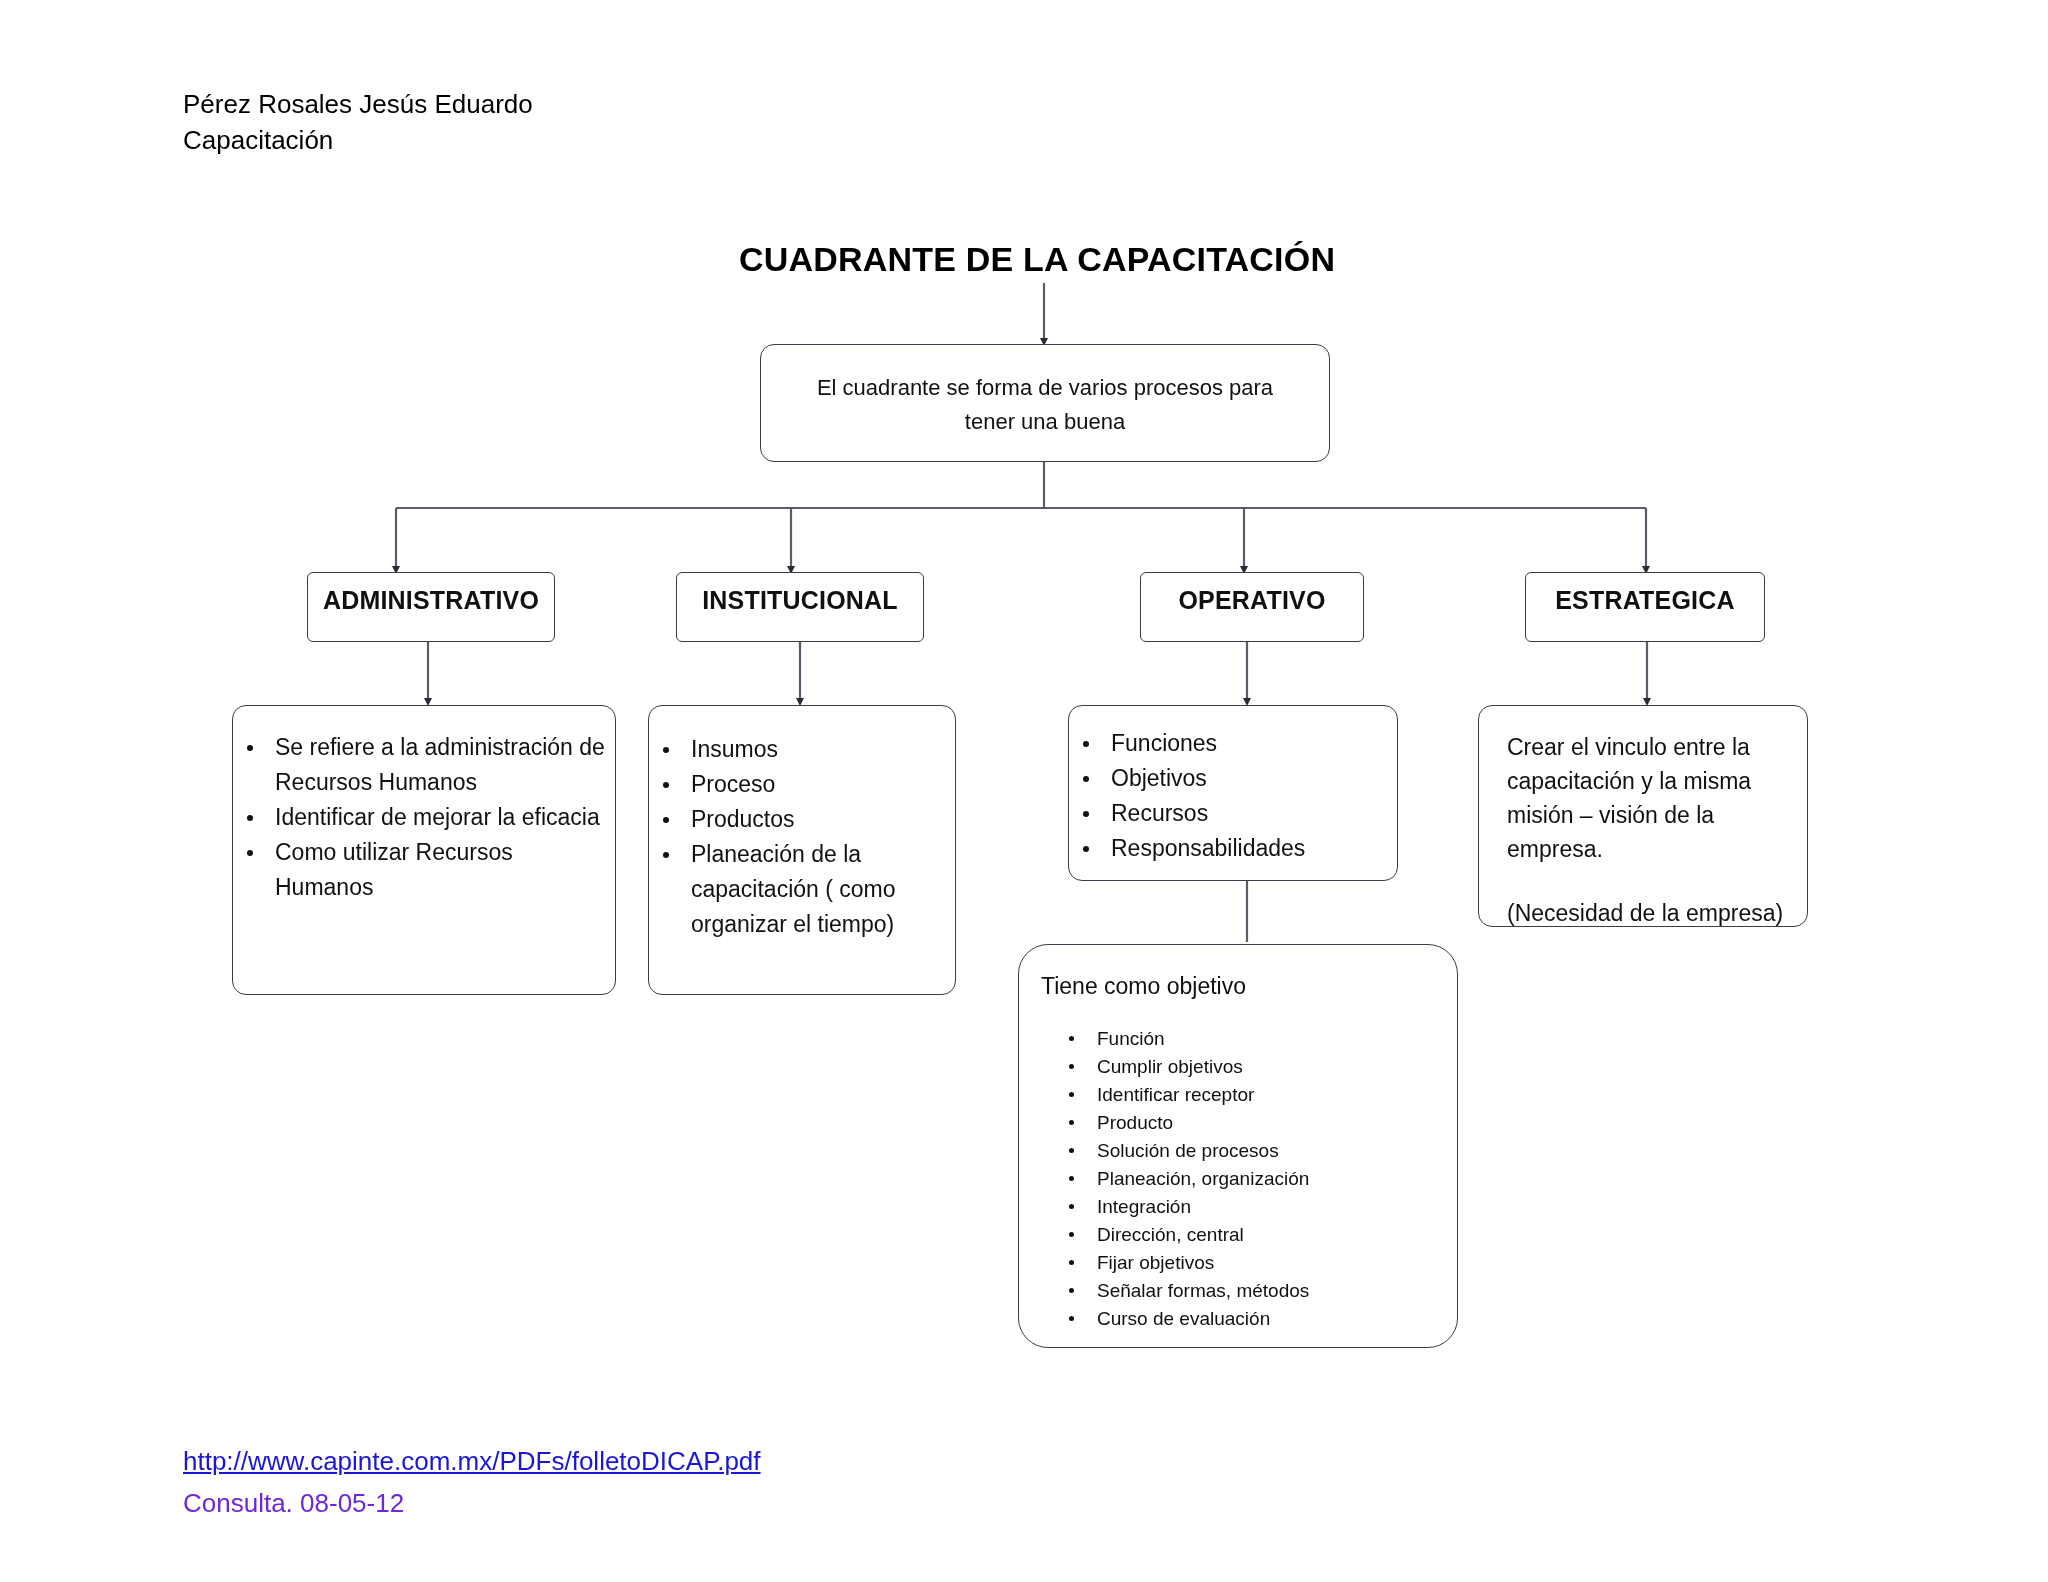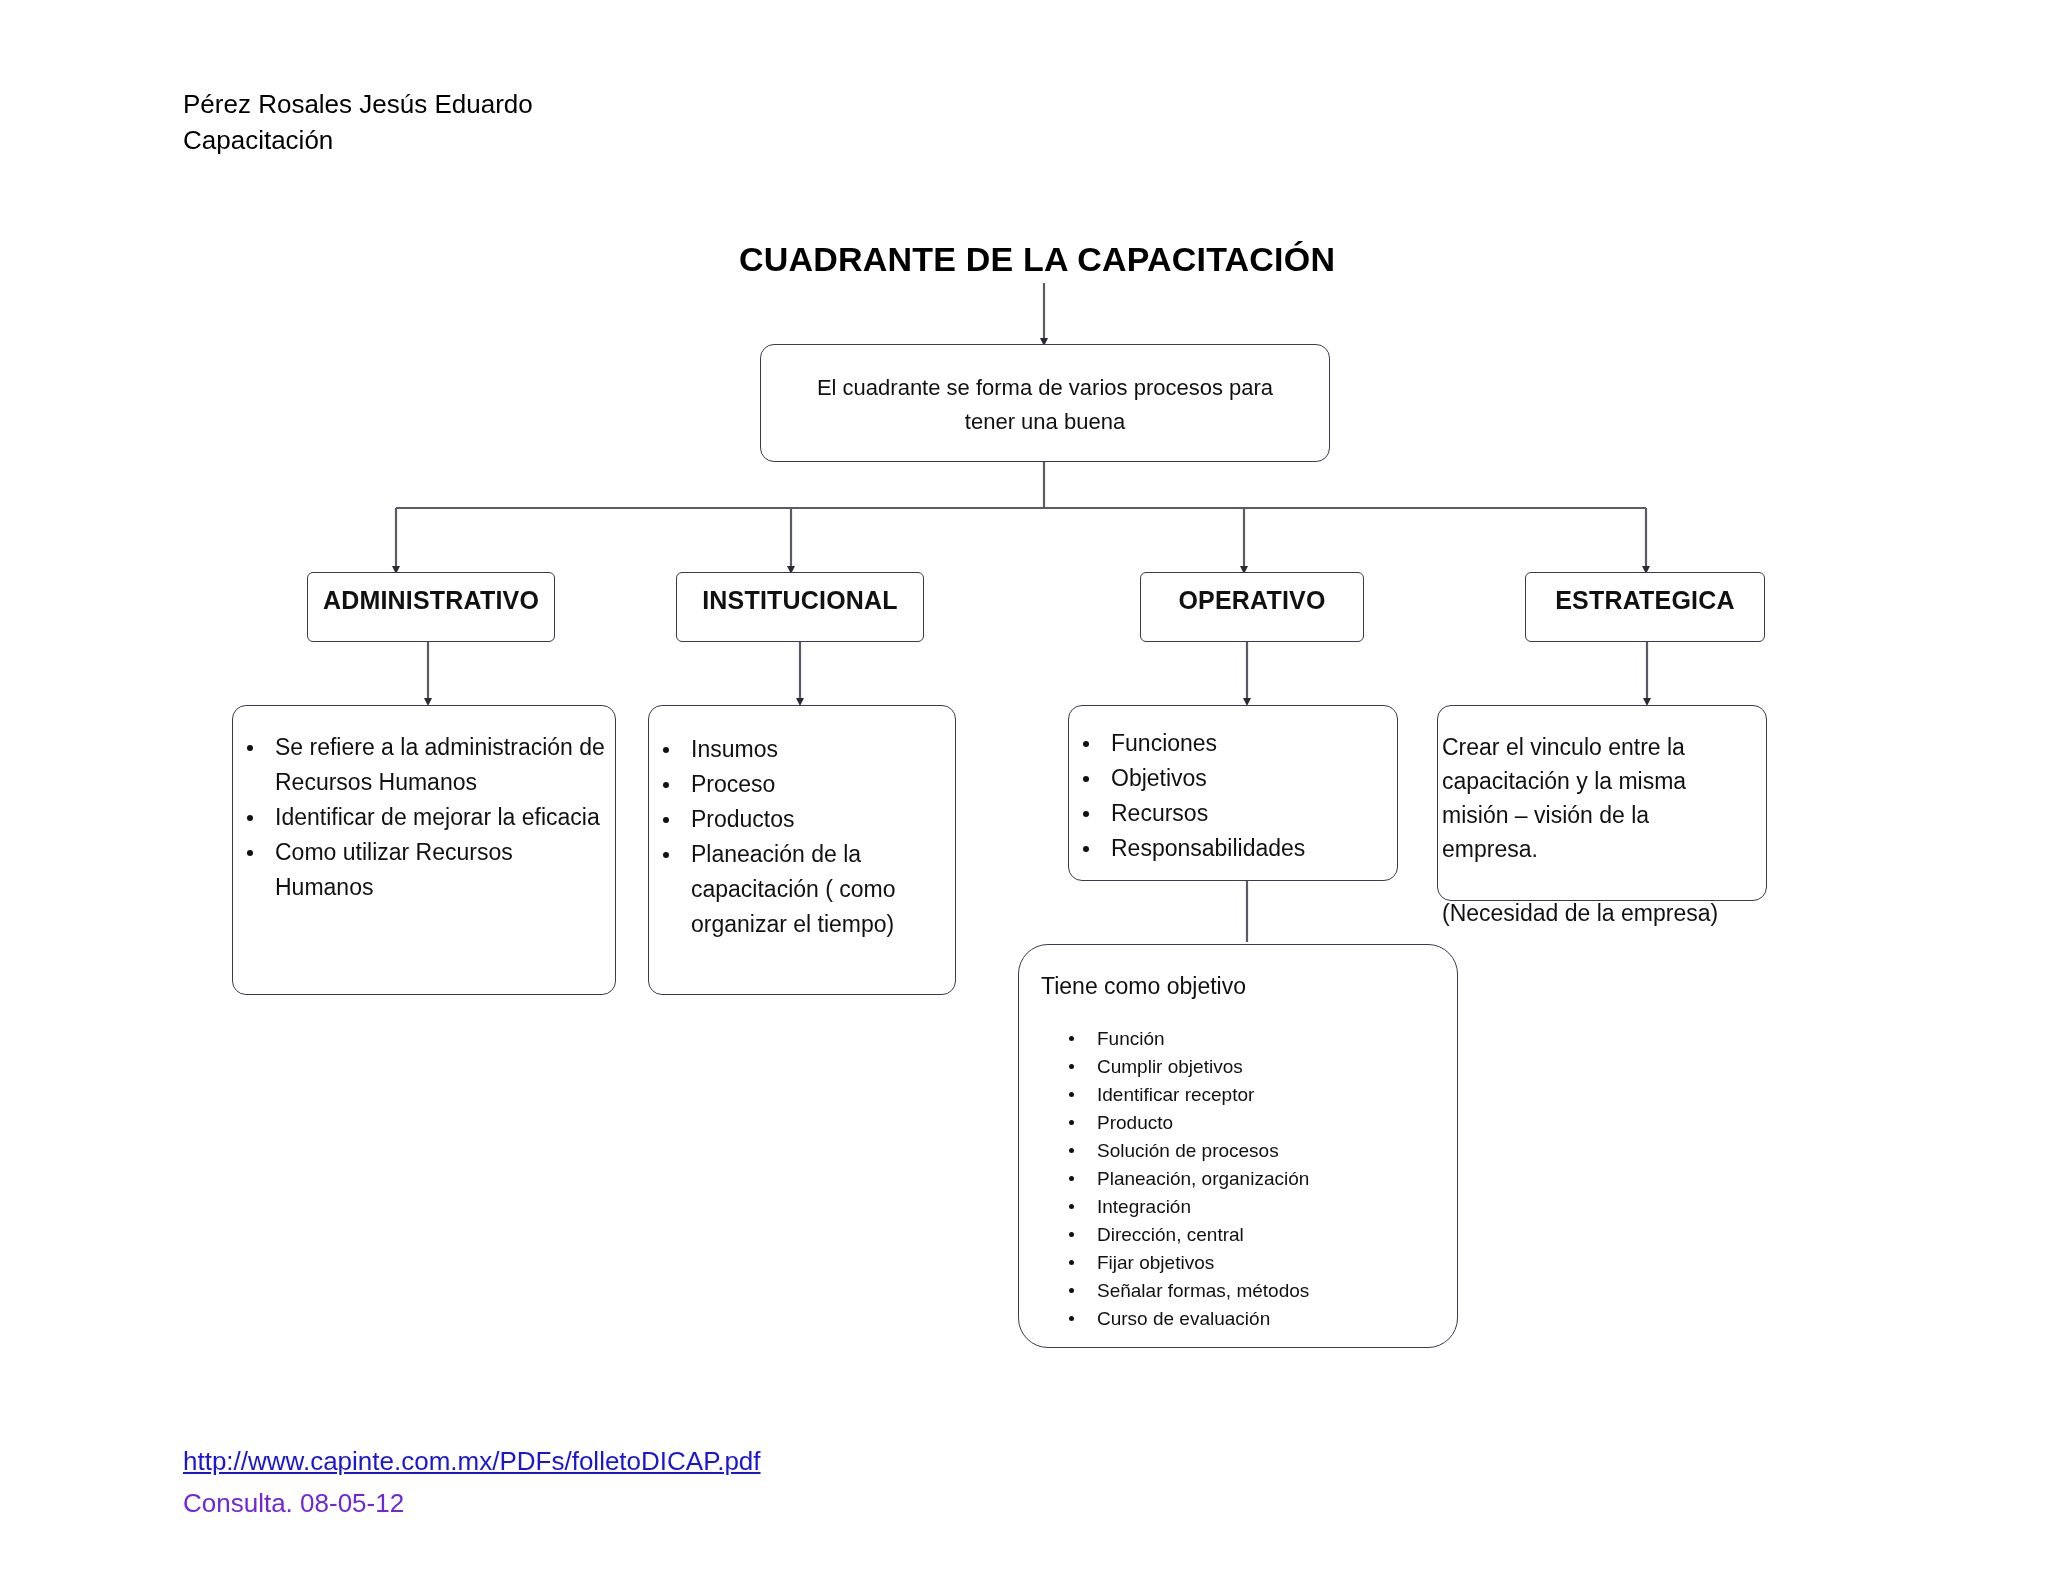--- a/index.html
+++ b/index.html
@@ -222,21 +222,21 @@
 
 <div class="node" style="left:1068px; top:705px; width:330px; height:176px; padding-top:20px;">
   <ul class="bullets">
     <li>Funciones</li>
     <li>Objetivos</li>
     <li>Recursos</li>
     <li>Responsabilidades</li>
   </ul>
 </div>
 
-<div class="node" style="left:1437px; top:705px; width:330px; height:196px; padding:24px 22px 0 4px;">
+<div class="node" style="left:1478px; top:705px; width:330px; height:222px; padding:24px 22px 0 28px;">
   <div class="plain-text">
     <p>Crear el vinculo entre la capacitación y la misma misión – visión de la empresa.</p>
     <p class="gap">(Necesidad de la empresa)</p>
   </div>
 </div>
 
 <div class="node" style="left:1018px; top:944px; width:440px; height:404px; border-radius:30px; padding:28px 0 0 22px;">
   <div class="small-heading">Tiene como objetivo</div>
   <ul class="bullets small" style="margin-top:26px;">
     <li>Función</li>

